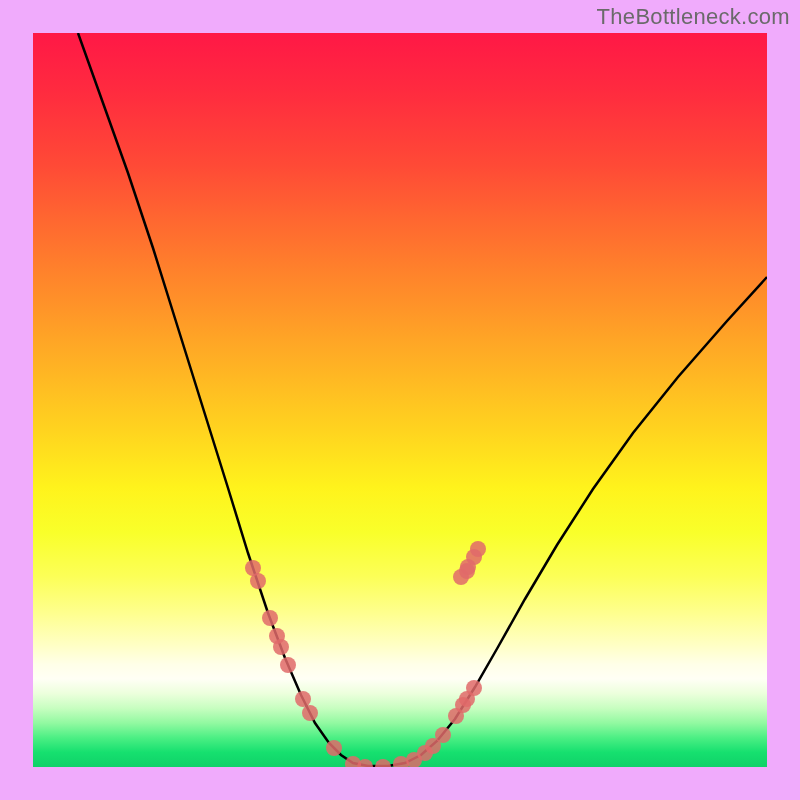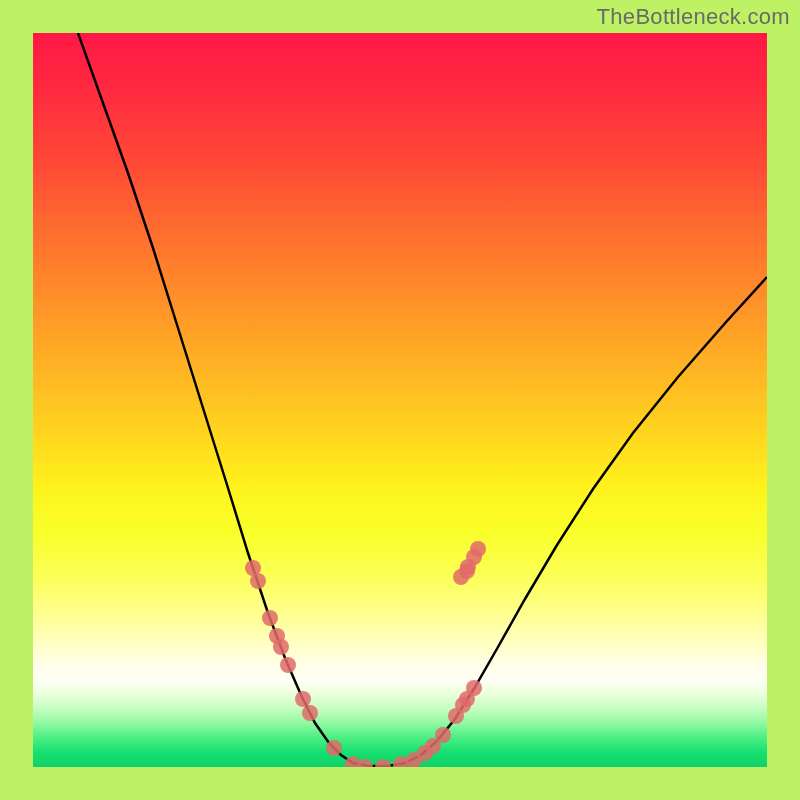--- a/index.html
+++ b/index.html
@@ -7,21 +7,21 @@
     padding: 0;
     width: 800px;
     height: 800px;
     background: #000;
     overflow: hidden;
     font-family: Arial, Helvetica, sans-serif;
   }
   .frame {
     position: absolute;
     inset: 0;
-    background: #bef264;
+    background: #f0abfc;
   }
   .plot-area {
     position: absolute;
     left: 33px;
     top: 33px;
     width: 734px;
     height: 734px;
     overflow: hidden;
   }
   .gradient-bg {

